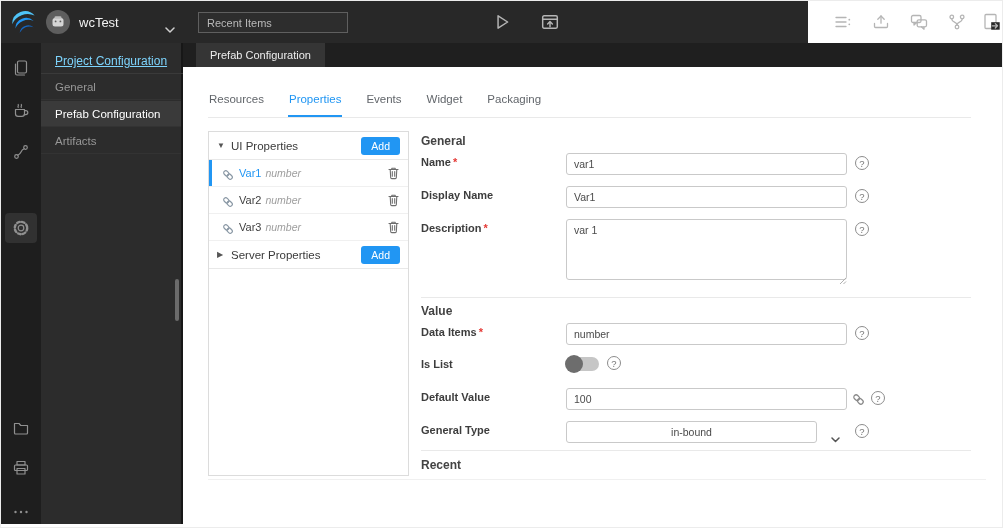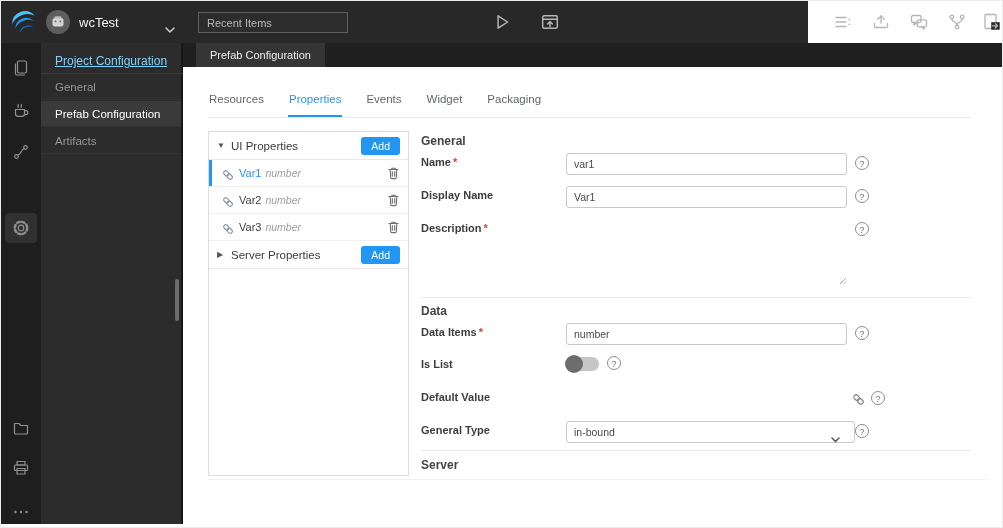--- a/index.html
+++ b/index.html
@@ -64,21 +64,21 @@
   .f-label { position:absolute; left:238px; font-size:11px; font-weight:bold; color:#3d3d3d; }
   .req { color:#e53935; margin-left:2px; }
   .f-input { position:absolute; left:383px; width:281px; height:22px; border:1px solid #c9c9c9; border-radius:3px; font-size:10.5px; color:#4a4a4a; padding:0 7px; outline:none; font-family:inherit; background:#fff; }
   .f-textarea { position:absolute; left:383px; width:281px; height:61px; border:1px solid #c9c9c9; border-radius:3px; font-size:10.5px; color:#4a4a4a; padding:4px 7px; outline:none; resize:none; font-family:inherit; }
   .resize-grip { position:absolute; left:656px; width:8px; height:8px; pointer-events:none; }
   .resize-grip svg { width:100%; height:100%; stroke:#b0b0b0; stroke-width:1; }
   .q-badge { position:absolute; width:14px; height:14px; border:1px solid #8c8c8c; border-radius:50%; color:#777; font-size:9.5px; text-align:center; line-height:13px; cursor:pointer; background:#fff; }
   .h-sep { position:absolute; left:238px; width:550px; height:1px; background:#e9e9e9; }
   .toggle { position:absolute; left:383px; width:33px; height:14px; background:#c6c6c6; border-radius:7px; cursor:pointer; }
   .toggle .knob { position:absolute; left:-1px; top:-2px; width:18px; height:18px; border-radius:50%; background:#6d6d6d; }
-  .f-select { position:absolute; left:383px; width:289px; height:22px; border:1px solid #c9c9c9; border-radius:3px; font-size:10.5px; color:#4a4a4a; padding:0 7px; appearance:none; -webkit-appearance:none; background:#fff; outline:none; font-family:inherit; cursor:pointer; }
+  .f-select { position:absolute; left:383px; width:251px; height:22px; border:1px solid #c9c9c9; border-radius:3px; font-size:10.5px; color:#4a4a4a; padding:0 7px; appearance:none; -webkit-appearance:none; background:#fff; outline:none; font-family:inherit; cursor:pointer;text-align:center; }
   .sel-chevron { position:absolute; left:648px; width:9px; height:6px; pointer-events:none; }
   .sel-chevron svg, .proj-chevron svg { width:100%; height:100%; stroke:#555; fill:none; stroke-width:1.5; stroke-linecap:round; stroke-linejoin:round; }
   .proj-chevron svg { stroke:#cfcfcf; }
   .link-inline { position:absolute; width:13px; height:13px; color:#8a8a8a; cursor:pointer; }
   .link-inline svg { width:100%; height:100%; stroke:currentColor; fill:none; stroke-width:1.2; }
   .bottom-sep { position:absolute; left:25px; top:412px; width:778px; height:1px; background:#f0f0f0; }
 </style>
 </head>
 <body>
 
@@ -318,42 +318,44 @@
 
     <div class="f-label" style="top:89px;"><span>Name</span><span class="req">*</span></div>
     <input class="f-input" style="top: 86px;" value="var1">
     <span class="q-badge" style="left:672px; top:89px;">?</span>
 
     <div class="f-label" style="top:122px;">Display Name</div>
     <input class="f-input" style="top: 119px;" value="Var1">
     <span class="q-badge" style="left:672px; top:122px;">?</span>
 
     <div class="f-label" style="top:155px;"><span>Description</span><span class="req">*</span></div>
+    <textarea class="f-textarea" style="top: 152px;">var 1</textarea>
     <span class="resize-grip" style="top:204px;">
       <svg viewBox="0 0 8 8">
           <path d="M7 1 L1 7 M7 4.5 L4.5 7"></path>
         </svg>
     </span>
     <span class="q-badge" style="left:672px; top:155px;">?</span>
 
     <div class="h-sep" style="top:230px;"></div>
 
-    <div class="sec-title" style="top:237px;">Data</div>
+    <div class="sec-title" style="top:237px;">Value</div>
 
     <div class="f-label" style="top:259px;"><span>Data Items</span><span class="req">*</span></div>
     <input class="f-input" style="top: 256px;" value="number">
     <span class="q-badge" style="left:672px; top:259px;">?</span>
 
     <div class="f-label" style="top:291px;">Is List</div>
     <div class="toggle" style="top:290px;">
         <div class="knob"></div>
       </div>
     <span class="q-badge" style="left:424px; top:289px;">?</span>
 
     <div class="f-label" style="top:324px;">Default Value</div>
+    <input class="f-input" style="top: 321px;" value="100">
     <span class="link-inline" style="left:669px; top:325px;">
       <svg viewBox="0 0 12 12">
           <g transform="rotate(-45 6 6)">
             <rect x="3.9" y="0.8" width="4.2" height="5.6" rx="2.1"></rect>
             <rect x="3.9" y="5.6" width="4.2" height="5.6" rx="2.1"></rect>
           </g>
         </svg>
     </span>
     <span class="q-badge" style="left:688px; top:324px;">?</span>
 
@@ -363,18 +365,18 @@
     </select>
     <span class="sel-chevron" style="top:362px;">
       <svg viewBox="0 0 9 6">
           <polyline points="1,1 4.5,4.5 8,1"></polyline>
         </svg>
     </span>
     <span class="q-badge" style="left:672px; top:357px;">?</span>
 
     <div class="h-sep" style="top:383px;"></div>
 
-    <div class="sec-title" style="top:391px;">Server</div>
+    <div class="sec-title" style="top:391px;">Recent</div>
 
     <div class="bottom-sep"></div>
   </div>
 
 </div>
 
 </body></html>

